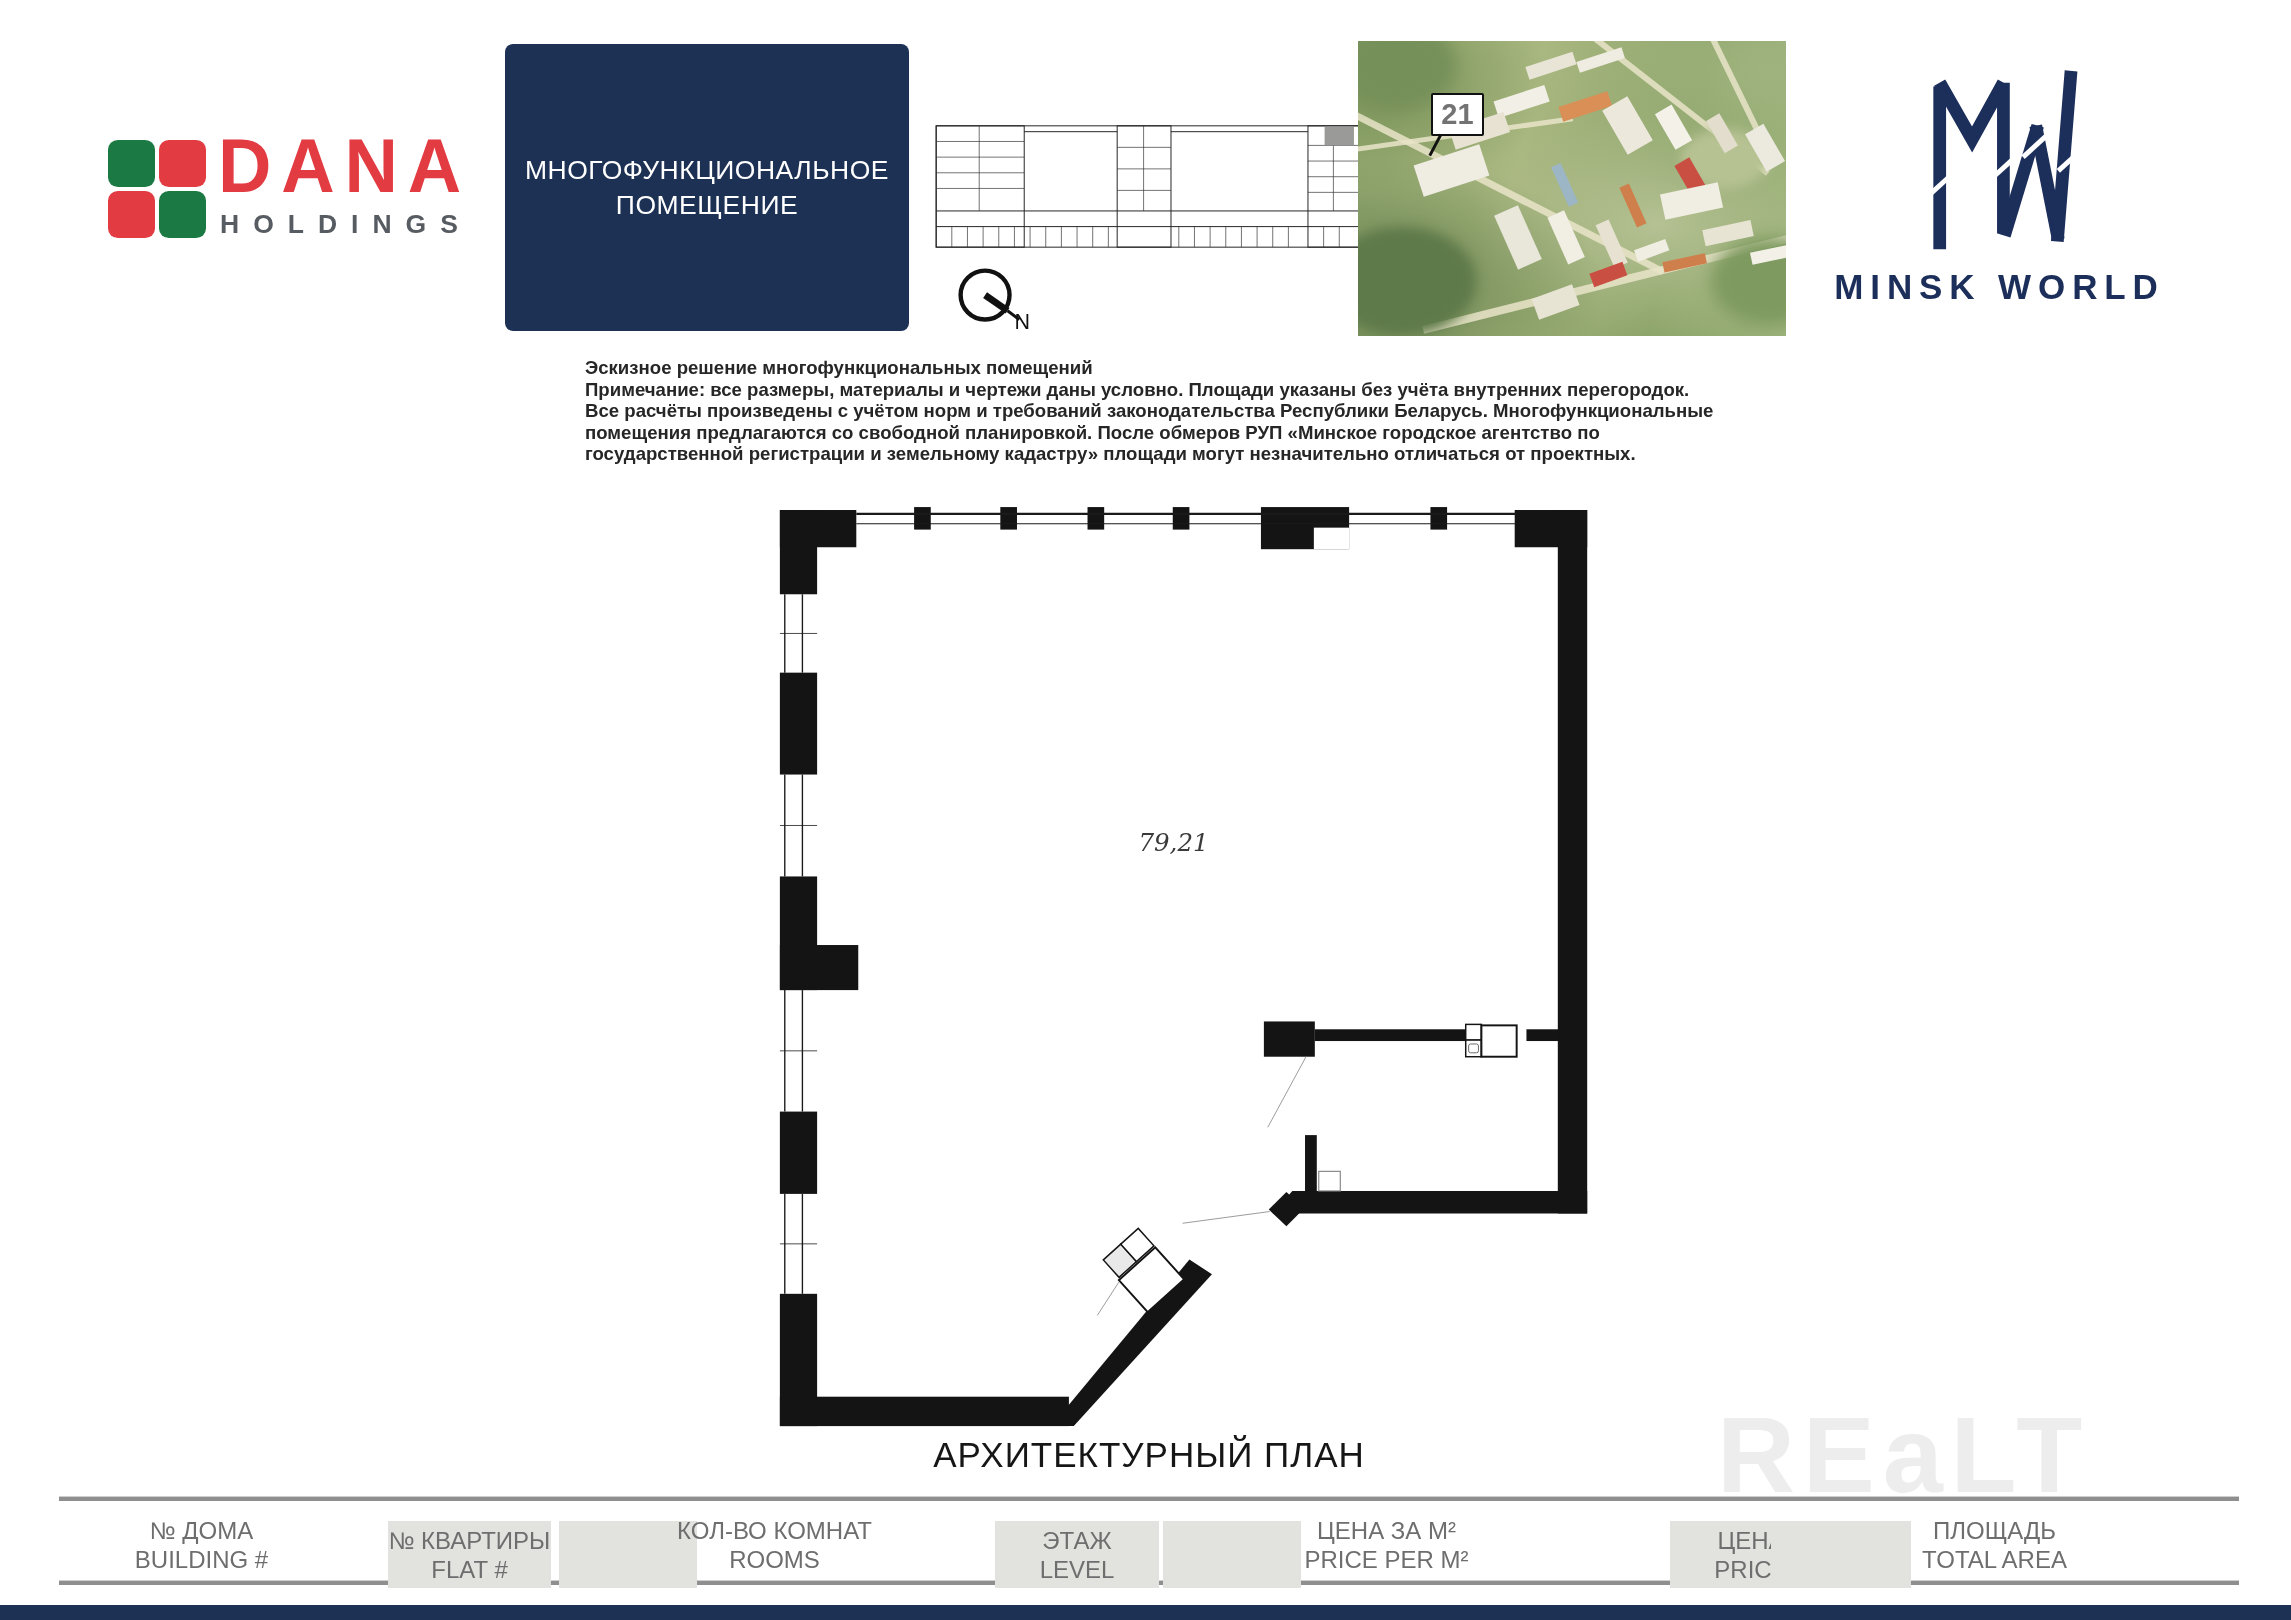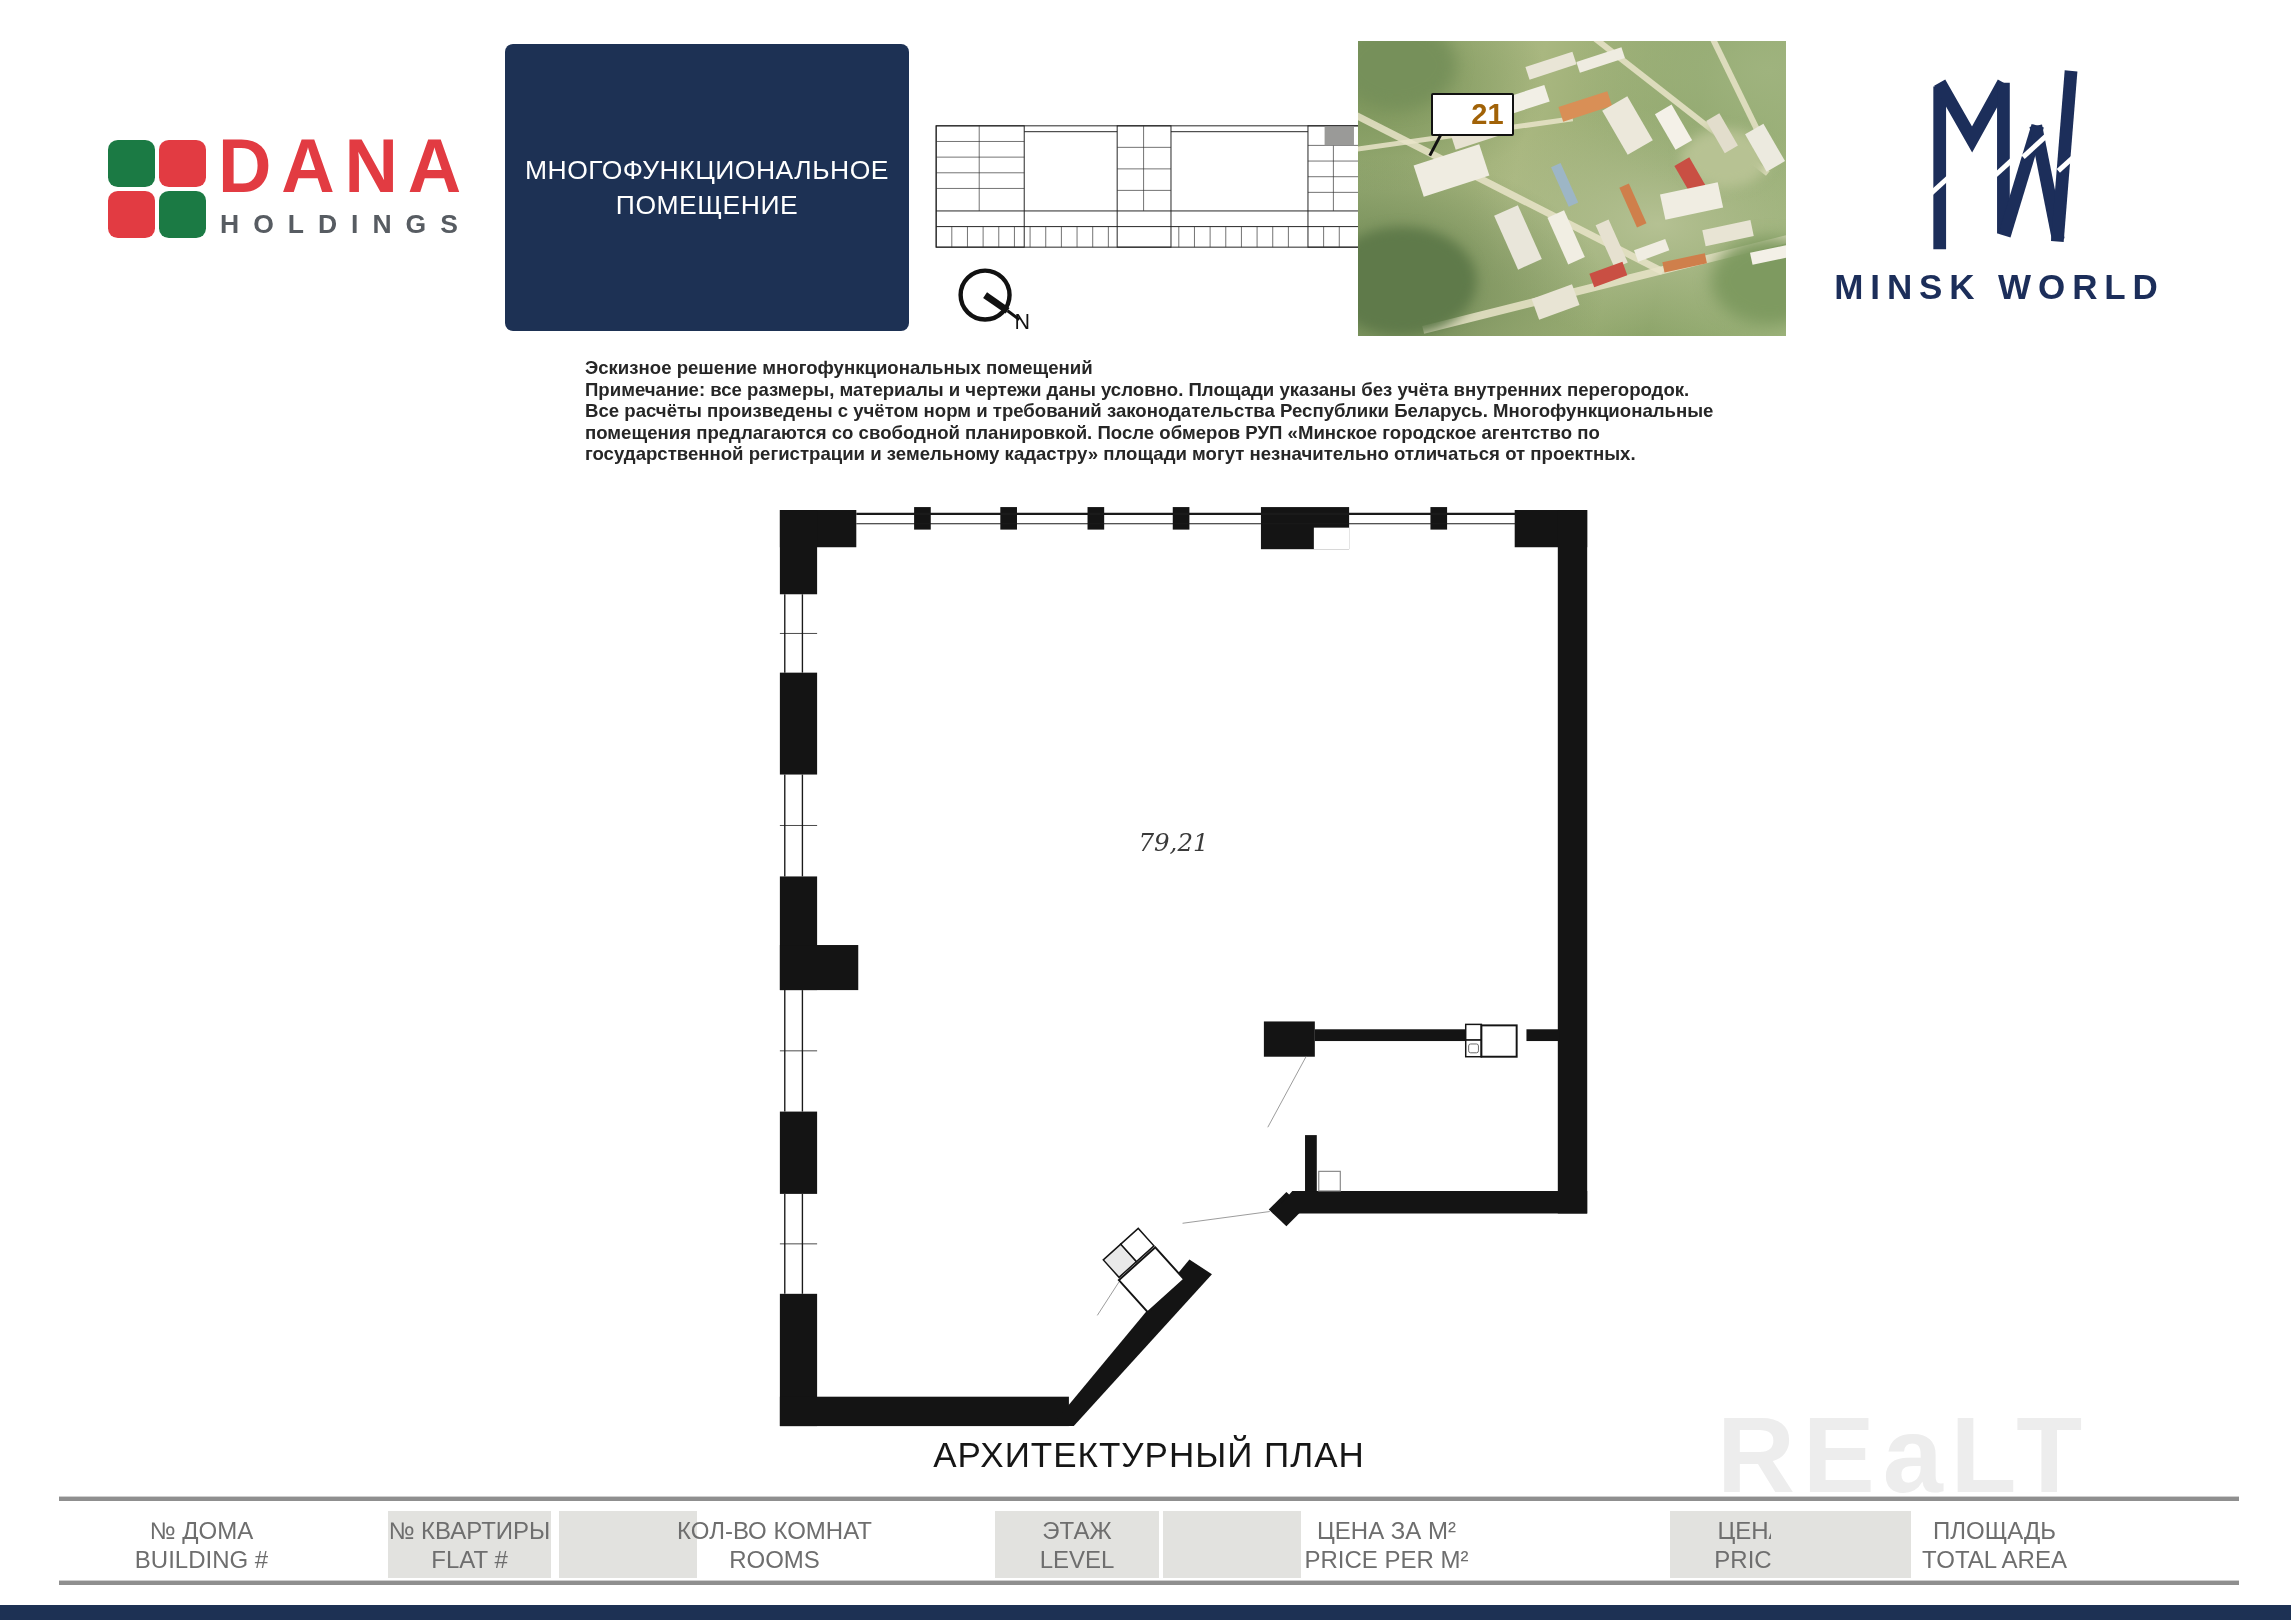--- a/index.html
+++ b/index.html
@@ -40,21 +40,21 @@
       radial-gradient(ellipse at 8% 85%, #66814d 0%, rgba(102,129,77,0) 38%),
       radial-gradient(ellipse at 4% 15%, #7b9459 0%, rgba(123,148,89,0) 30%),
       radial-gradient(ellipse at 96% 10%, #9fb37e 0%, rgba(159,179,126,0) 35%),
       radial-gradient(ellipse at 70% 62%, #b5c193 0%, rgba(181,193,147,0) 45%),
       linear-gradient(103deg, #93a871, #a9b780 38%, #8ba368 72%, #9db37b);}
   .road{position:absolute;background:rgba(233,228,201,.85);}
   .blob{position:absolute;border-radius:50%;}
   .bld{position:absolute;}
   #callout{left:73px;top:52px;width:49px;height:39px;background:#fff;border:2.9px solid #111;
     border-radius:2px;display:flex;align-items:center;justify-content:center;
-    font-size:29px;font-weight:700;color:#a16207;z-index:3;padding-left:30px;}
+    font-size:29px;font-weight:700;color:#737373;z-index:3;}
   #callout-pointer{left:76px;top:92px;width:2.9px;height:23.5px;background:#111;
     transform:rotate(28deg);z-index:3;}
 
   
   #mw-monogram{left:1916px;top:65px;width:167px;height:198px;}
   #mw-text{left:1823px;top:267px;width:353px;text-align:center;font-size:35px;font-weight:700;
     letter-spacing:6.9px;color:var(--mw-navy);}
 
   
   #key-plan{left:934px;top:118px;width:427px;height:227px;}
@@ -65,21 +65,21 @@
   
   #watermark{left:1717px;top:1392px;font-size:108px;font-weight:700;letter-spacing:7.8px;
     color:var(--wm-gray);z-index:0;}
 
   
   .rule{left:59px;width:2180px;height:3.9px;background:var(--rule-gray);
     border-top:1px solid #cfcfcf;z-index:1;}
   #rule-top{top:1496px;} #rule-bottom{top:1580px;}
   .fcell{top:1511px;height:67px;display:flex;flex-direction:column;justify-content:center;
     align-items:center;font-size:24px;line-height:29px;color:var(--label-gray);z-index:2;}
-  .fbox{background:var(--box-gray);}
+  .fbox{background:var(--box-gray);margin-top:10px;}
   #fc0{left:69px;width:265px;}
   #fb1{left:388px;width:163px;}
   #fb1e{left:559px;width:138px;top:1511px;height:67px;z-index:2;}
   #fc2{left:647px;width:255px;}
   #fb2{left:995px;width:164px;}
   #fb2e{left:1163px;width:138px;top:1511px;height:67px;z-index:2;}
   #fc4{left:1264px;width:245px;}
   #fb3{left:1670px;width:162px;}
   #fb3e{left:1771px;width:140px;top:1511px;height:67px;z-index:2;}
   #fc6{left:1872px;width:245px;}

